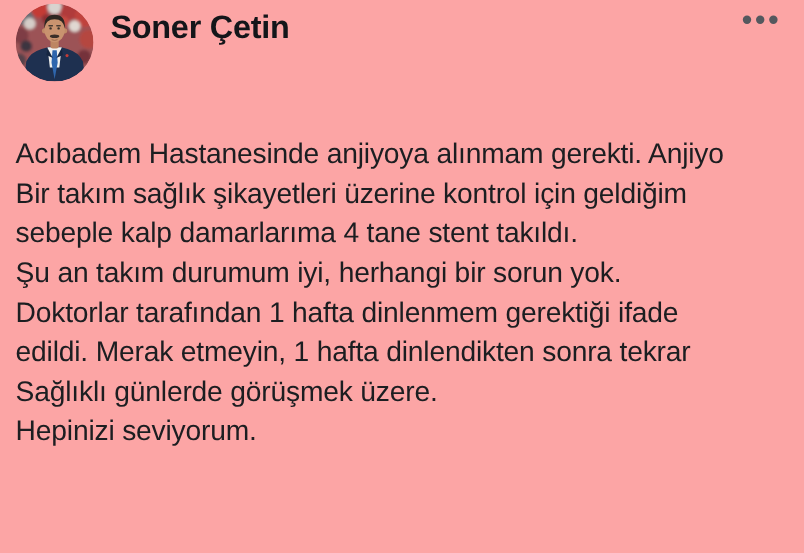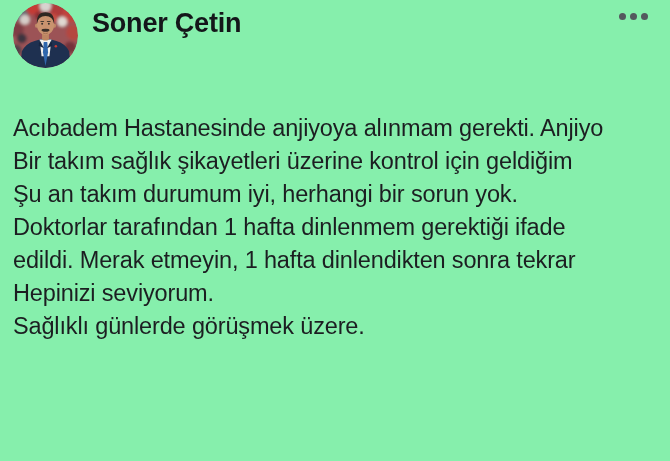--- a/index.html
+++ b/index.html
@@ -6,21 +6,21 @@
   html, body { width: 670px; height: 461px; }
   body {
     background: #ffffff;
     font-family: "Liberation Sans", sans-serif;
     position: relative;
     overflow: hidden;
   }
   .post-card {
     position: absolute;
     inset: 0;
-    background: #86efac;
+    background: #fca5a5;
   }
   .post-header {
     position: absolute;
     left: 13px;
     top: 0;
     right: 13px;
     height: 72px;
   }
   .avatar {
     position: absolute;
@@ -148,20 +148,21 @@
         <span class="dot"></span>
         <span class="dot"></span>
       </span>
     </button>
 
   </div>
 
   <div class="post-text">
     <div class="post-line">Acıbadem Hastanesinde anjiyoya alınmam gerekti. Anjiyo</div>
     <div class="post-line">Bir takım sağlık şikayetleri üzerine kontrol için geldiğim</div>
+    <div class="post-line">sebeple kalp damarlarıma 4 tane stent takıldı.</div>
     <div class="post-line">Şu an takım durumum iyi, herhangi bir sorun yok.</div>
     <div class="post-line">Doktorlar tarafından 1 hafta dinlenmem gerektiği ifade</div>
     <div class="post-line">edildi. Merak etmeyin, 1 hafta dinlendikten sonra tekrar</div>
+    <div class="post-line">Sağlıklı günlerde görüşmek üzere.</div>
     <div class="post-line">Hepinizi seviyorum.</div>
-    <div class="post-line">Sağlıklı günlerde görüşmek üzere.</div>
   </div>
 
 </div>
 
 </body></html>

